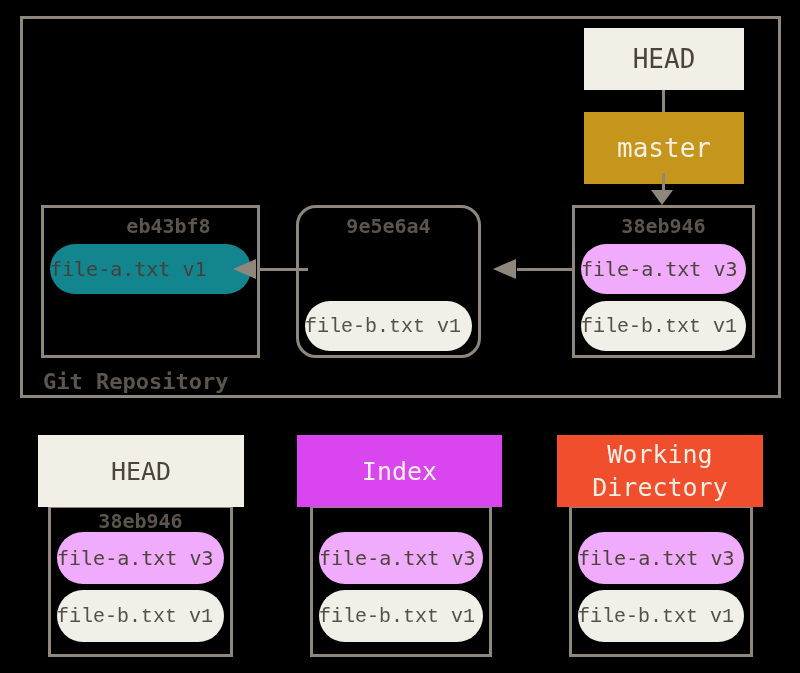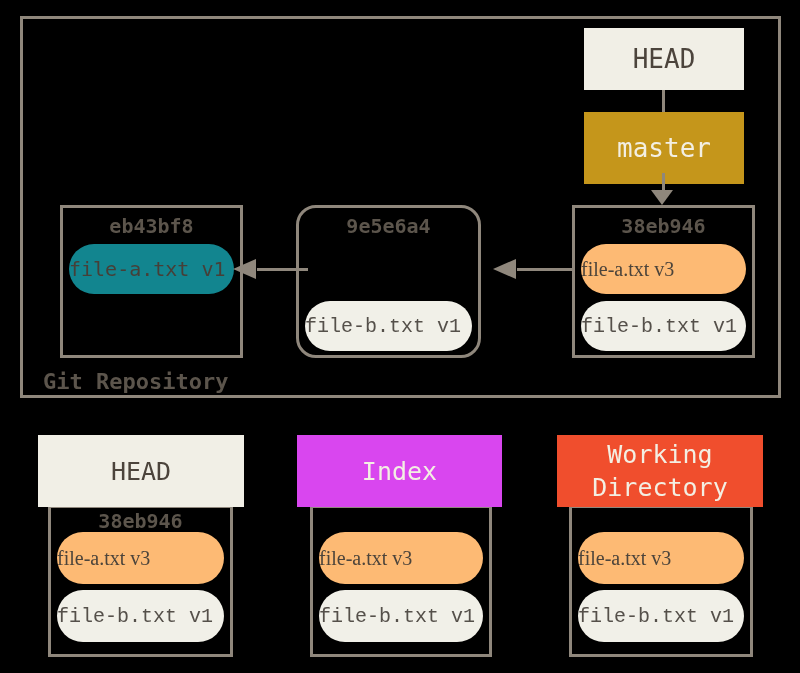--- a/index.html
+++ b/index.html
@@ -45,36 +45,36 @@
     border-top:10px solid transparent;border-bottom:10px solid transparent;
     border-right:23px solid #8F877C;
   }
   .arrow-into-c2{left:493px;top:259px;}
   .arrow-into-c1{left:233px;top:259px;}
 
   
   .commit-box{
     border:3px solid #8F877C;top:205px;height:147px;
   }
-  .commit-c1{left:60px;width:177px;}
+  .commit-c1{left:41px;width:177px;padding-left:36px;}
   .commit-c2{left:296px;width:179px;border-radius:20px;}
   .commit-c3{left:572px;width:177px;}
   .commit-hash{
     margin-top:6px;text-align:center;font-size:20px;font-weight:bold;color:#5C554C;
   }
   .pill{
     position:absolute;left:6px;right:6px;height:50px;border-radius:26px;
     display:flex;align-items:center;justify-content:flex-start;
     font-size:20px;color:#4C443B;white-space:nowrap;
   }
   .pill-1{top:36px;}
   .pill-2{top:93px;}
   .pill-teal{background:#12858F;color:#463F38;}
   .pill-red{background:#F04E30;}
-  .pill-gold{background:#fdba74;font-family:Liberation Serif, serif;}
+  .pill-gold{background:#f0abfc;}
   .pill-cream{background:#F1F0E8;color:#55504A;font-family:Liberation Mono, monospace;}
 
   
   .area-header{
     display:flex;align-items:center;justify-content:center;
     top:435px;height:72px;font-size:25px;line-height:33px;text-align:center;z-index:2;
   }
   .area-header-cream{background:#F1EFE6;color:#4C443C;}
   .area-header-teal{background:#d946ef;color:#F3EFE3;}
   .area-header-red{background:#F04E2D;color:#F3EFE3;}

